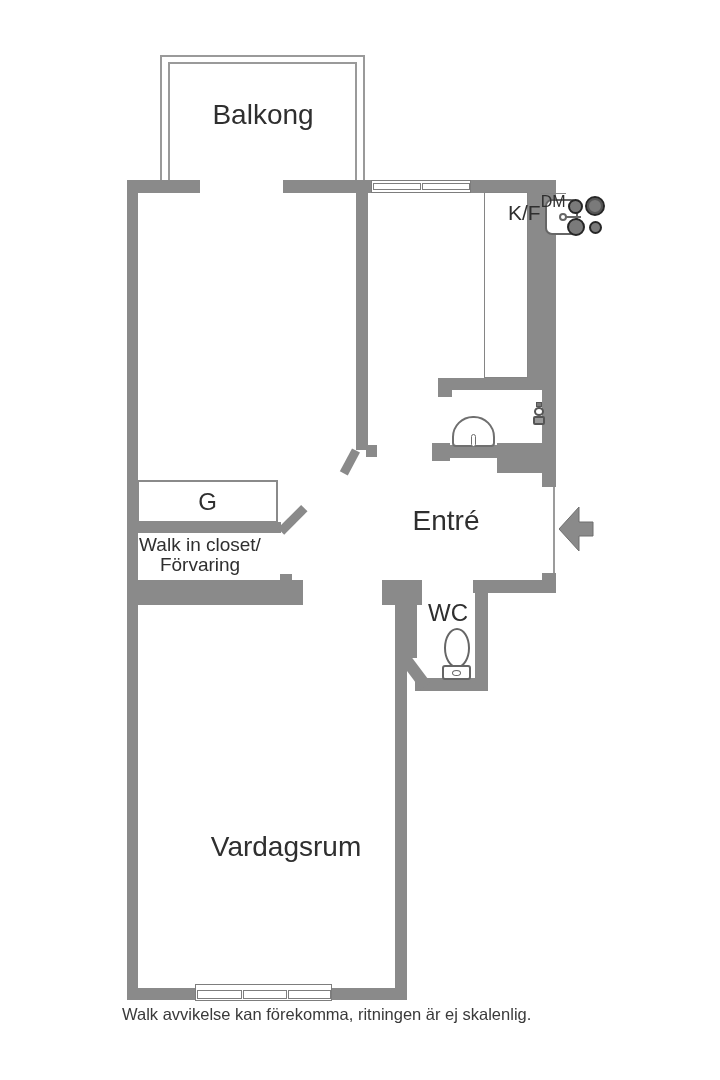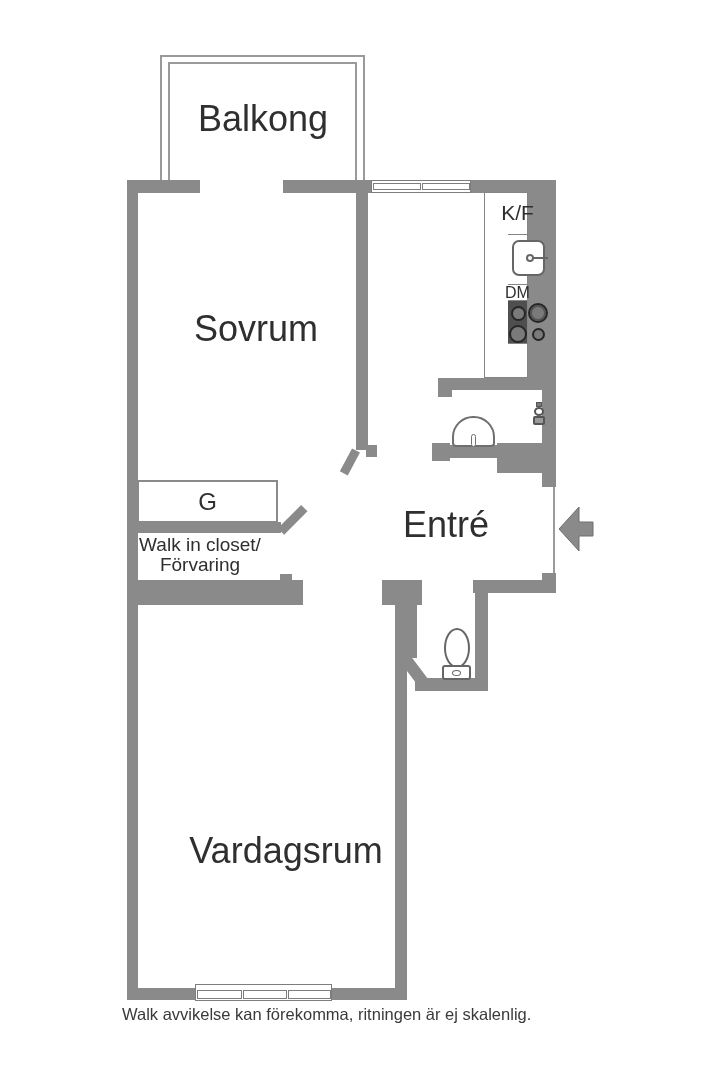--- a/index.html
+++ b/index.html
@@ -2,28 +2,28 @@
 <html><head>
 <meta charset="utf-8">
 <style>
   html,body{margin:0;padding:0;background:#ffffff;}
   #canvas{position:relative;width:720px;height:1080px;background:#fff;overflow:hidden;
           font-family:"Liberation Sans","DejaVu Sans",sans-serif;color:#2f2f2f;}
   .wall{position:absolute;background:#8a8a8a;}
   .leaf{position:absolute;background:#8a8a8a;}
   .thinline{position:absolute;background:#9b9b9b;}
   .lbl{position:absolute;color:#2f2f2f;text-align:center;line-height:1.08;white-space:nowrap;}
-  .lbl-room{font-size:36px;}
+  .lbl-room{font-size:28px;}
   .outline-box{position:absolute;box-sizing:border-box;background:transparent;}
   .white-box{position:absolute;box-sizing:border-box;background:#fff;}
   .balc{border:2px solid #9a9a9a;border-bottom:none;}
   .win{border:1.5px solid #7d7d7d;background:#fff;}
   .pane{box-sizing:border-box;border:1px solid #7d7d7d;background:#fff;}
   .kcol{position:absolute;box-sizing:border-box;border:1.5px solid #858585;background:#fff;
-        display:flex;flex-direction:column;padding-left:23px;}
+        display:flex;flex-direction:row;padding-left:23px;}
   .ksec{box-sizing:border-box;position:relative;flex:none;}
   .ksec+.ksec{border-top:1.5px solid #858585;}
   .burner{position:absolute;border-radius:50%;background:#7a7a7a;border:2.5px solid #262626;box-sizing:border-box;}
   .fix{position:absolute;box-sizing:border-box;}
 </style>
 </head>
 <body>
 
 <div id="canvas">
 
@@ -121,22 +121,22 @@
 
   <div class="white-box" style="left:137px;top:480px;width:141px;height:43px;border:2px solid #8a8a8a;display:flex;align-items:center;justify-content:center;">
     <span class="lbl" style="position:static;font-size:24px;">G</span>
   </div>
 
   <svg style="position:absolute;left:559px;top:502px;" width="36" height="55" viewBox="0 0 36 55">
     <polygon points="0,27 20,5 20,20 34,20 34,34 20,34 20,49" fill="#8a8a8a" stroke="#6f6f6f" stroke-width="1"></polygon>
   </svg>
 
   <div class="lbl lbl-room" style="left:163px;top:100px;width:200px;">Balkong</div>
-  <div class="lbl lbl-room" style="left:156px;top:310px;width:200px;">Sovrum</div>
   <div class="lbl lbl-room" style="left:346px;top:506px;width:200px;">Entré</div>
+  <div class="lbl" style="left:348px;top:600px;width:200px;font-size:24px;">WC</div>
   <div class="lbl lbl-room" style="left:186px;top:832px;width:200px;">Vardagsrum</div>
   <div class="lbl" style="left:100px;top:535px;width:200px;font-size:19px;line-height:19.5px;">
     <div>Walk in closet/</div>
     <div>Förvaring</div>
   </div>
 
   <div class="lbl" style="left:122px;top:1006px;font-size:16.5px;color:#3a3a3a;text-align:left;">Walk avvikelse kan förekomma, ritningen är ej skalenlig.</div>
 
 </div>
 

